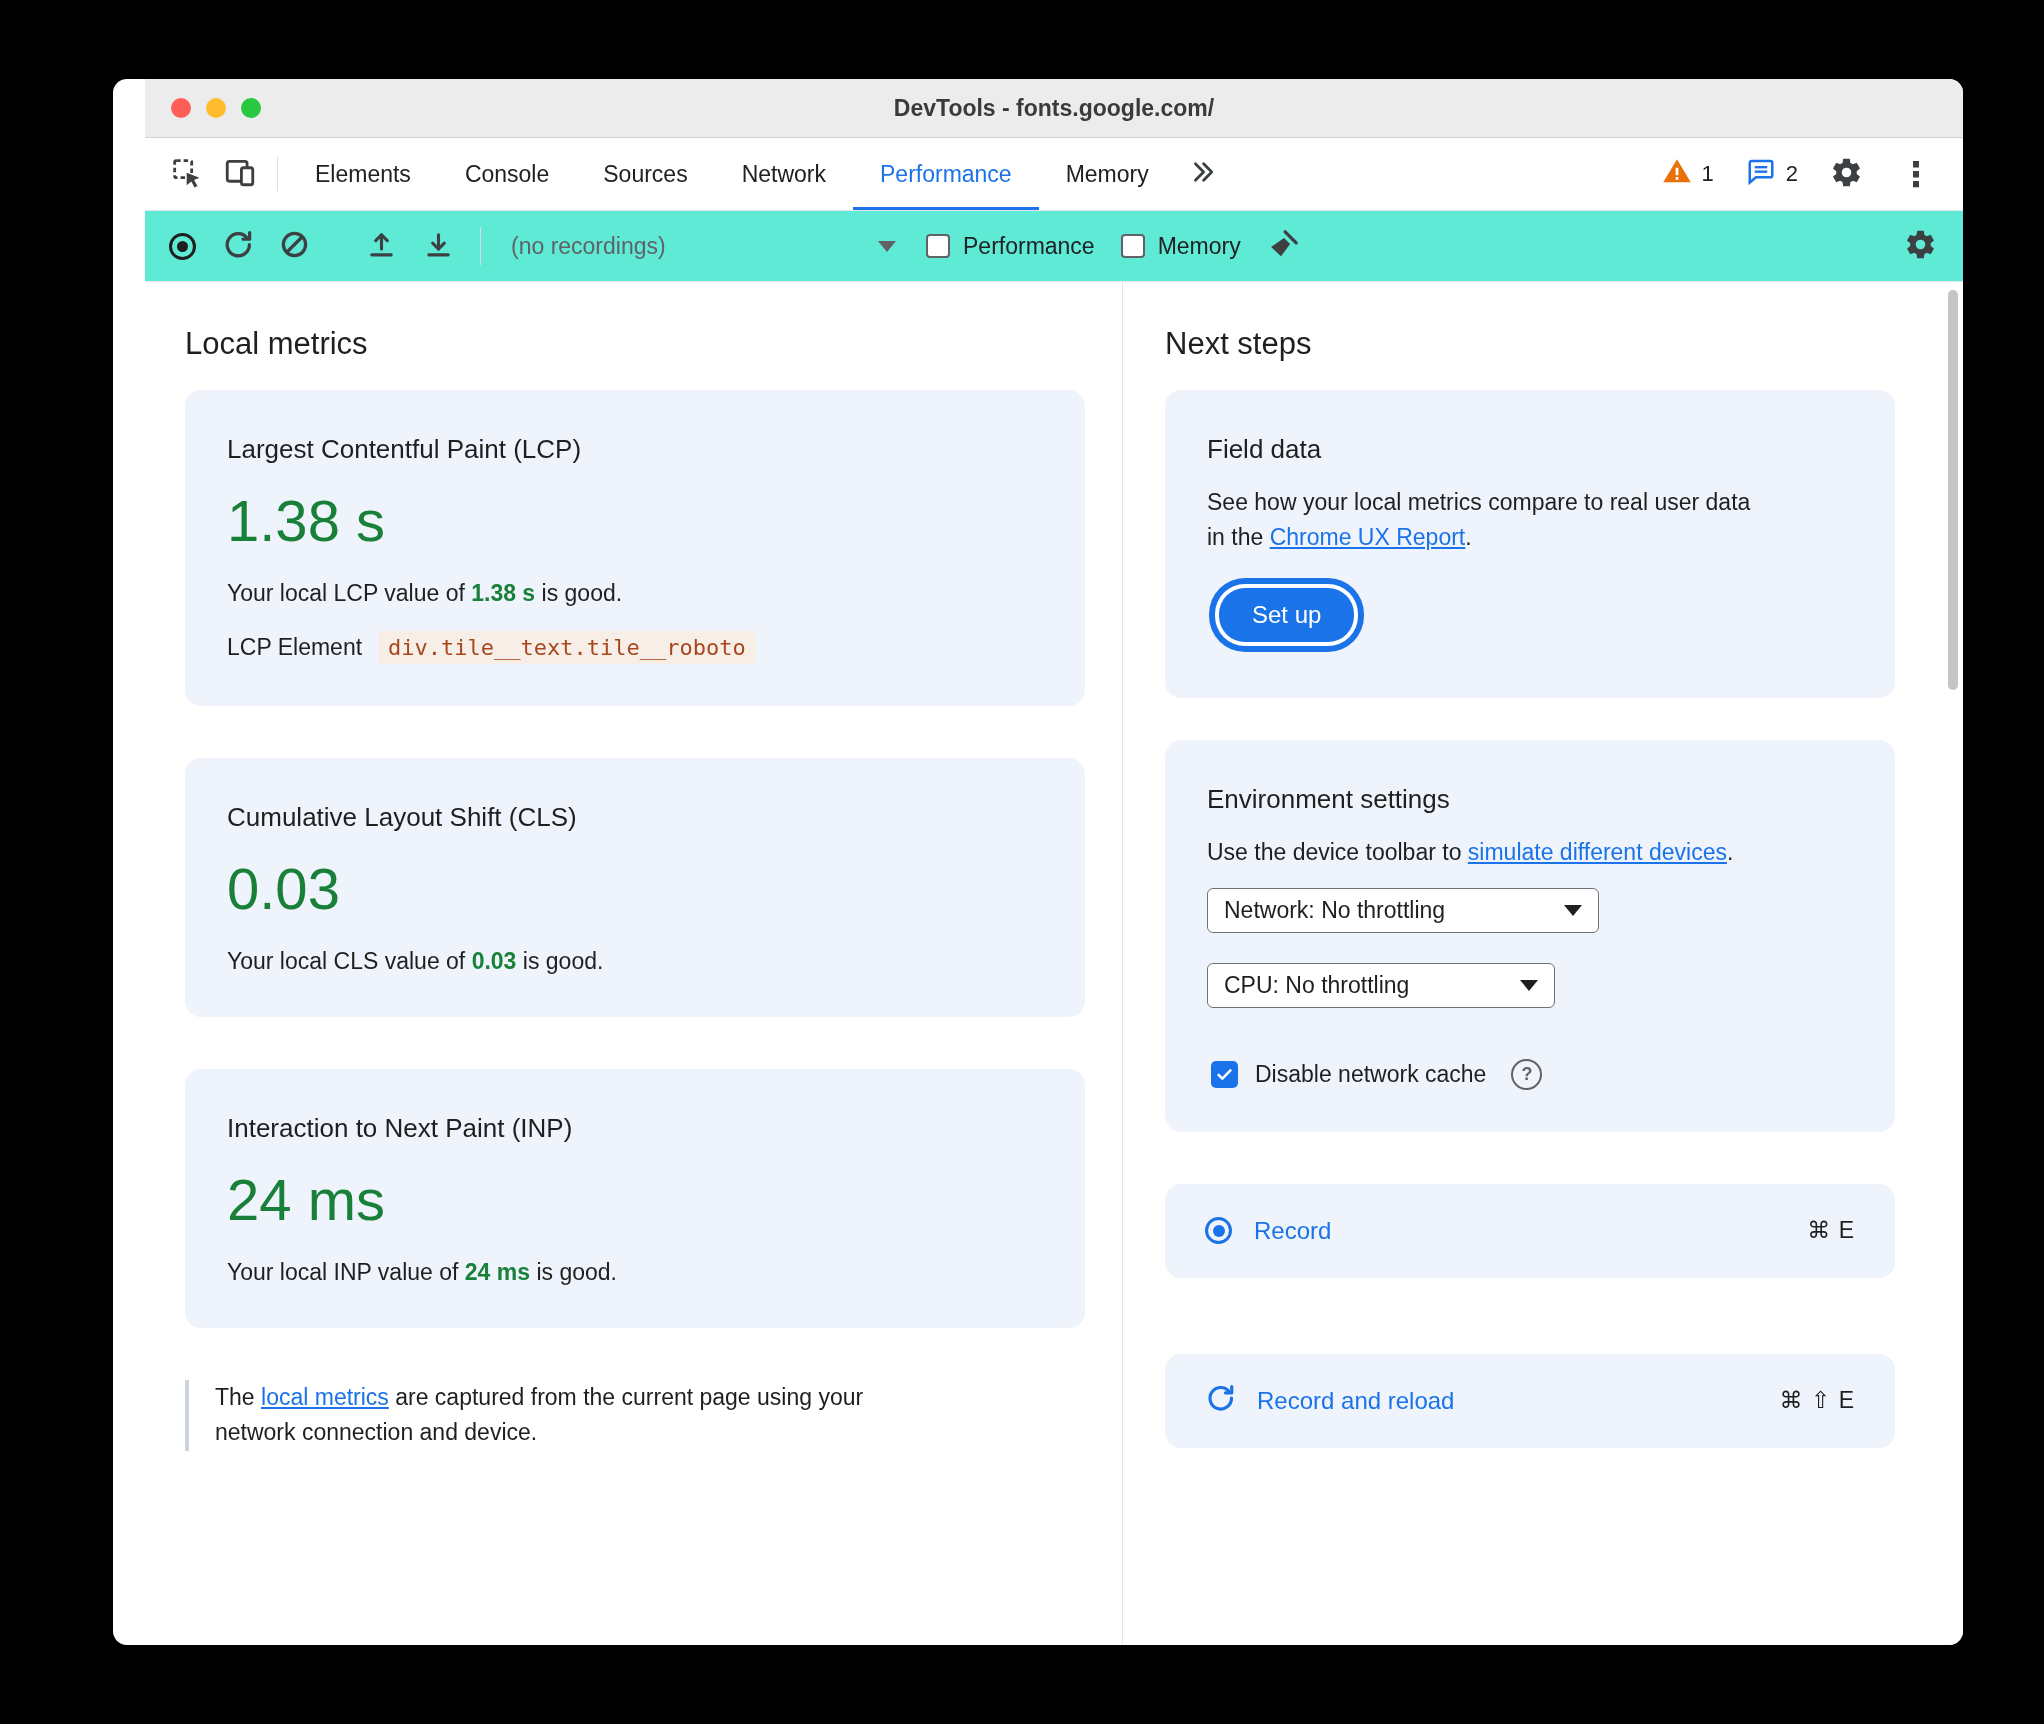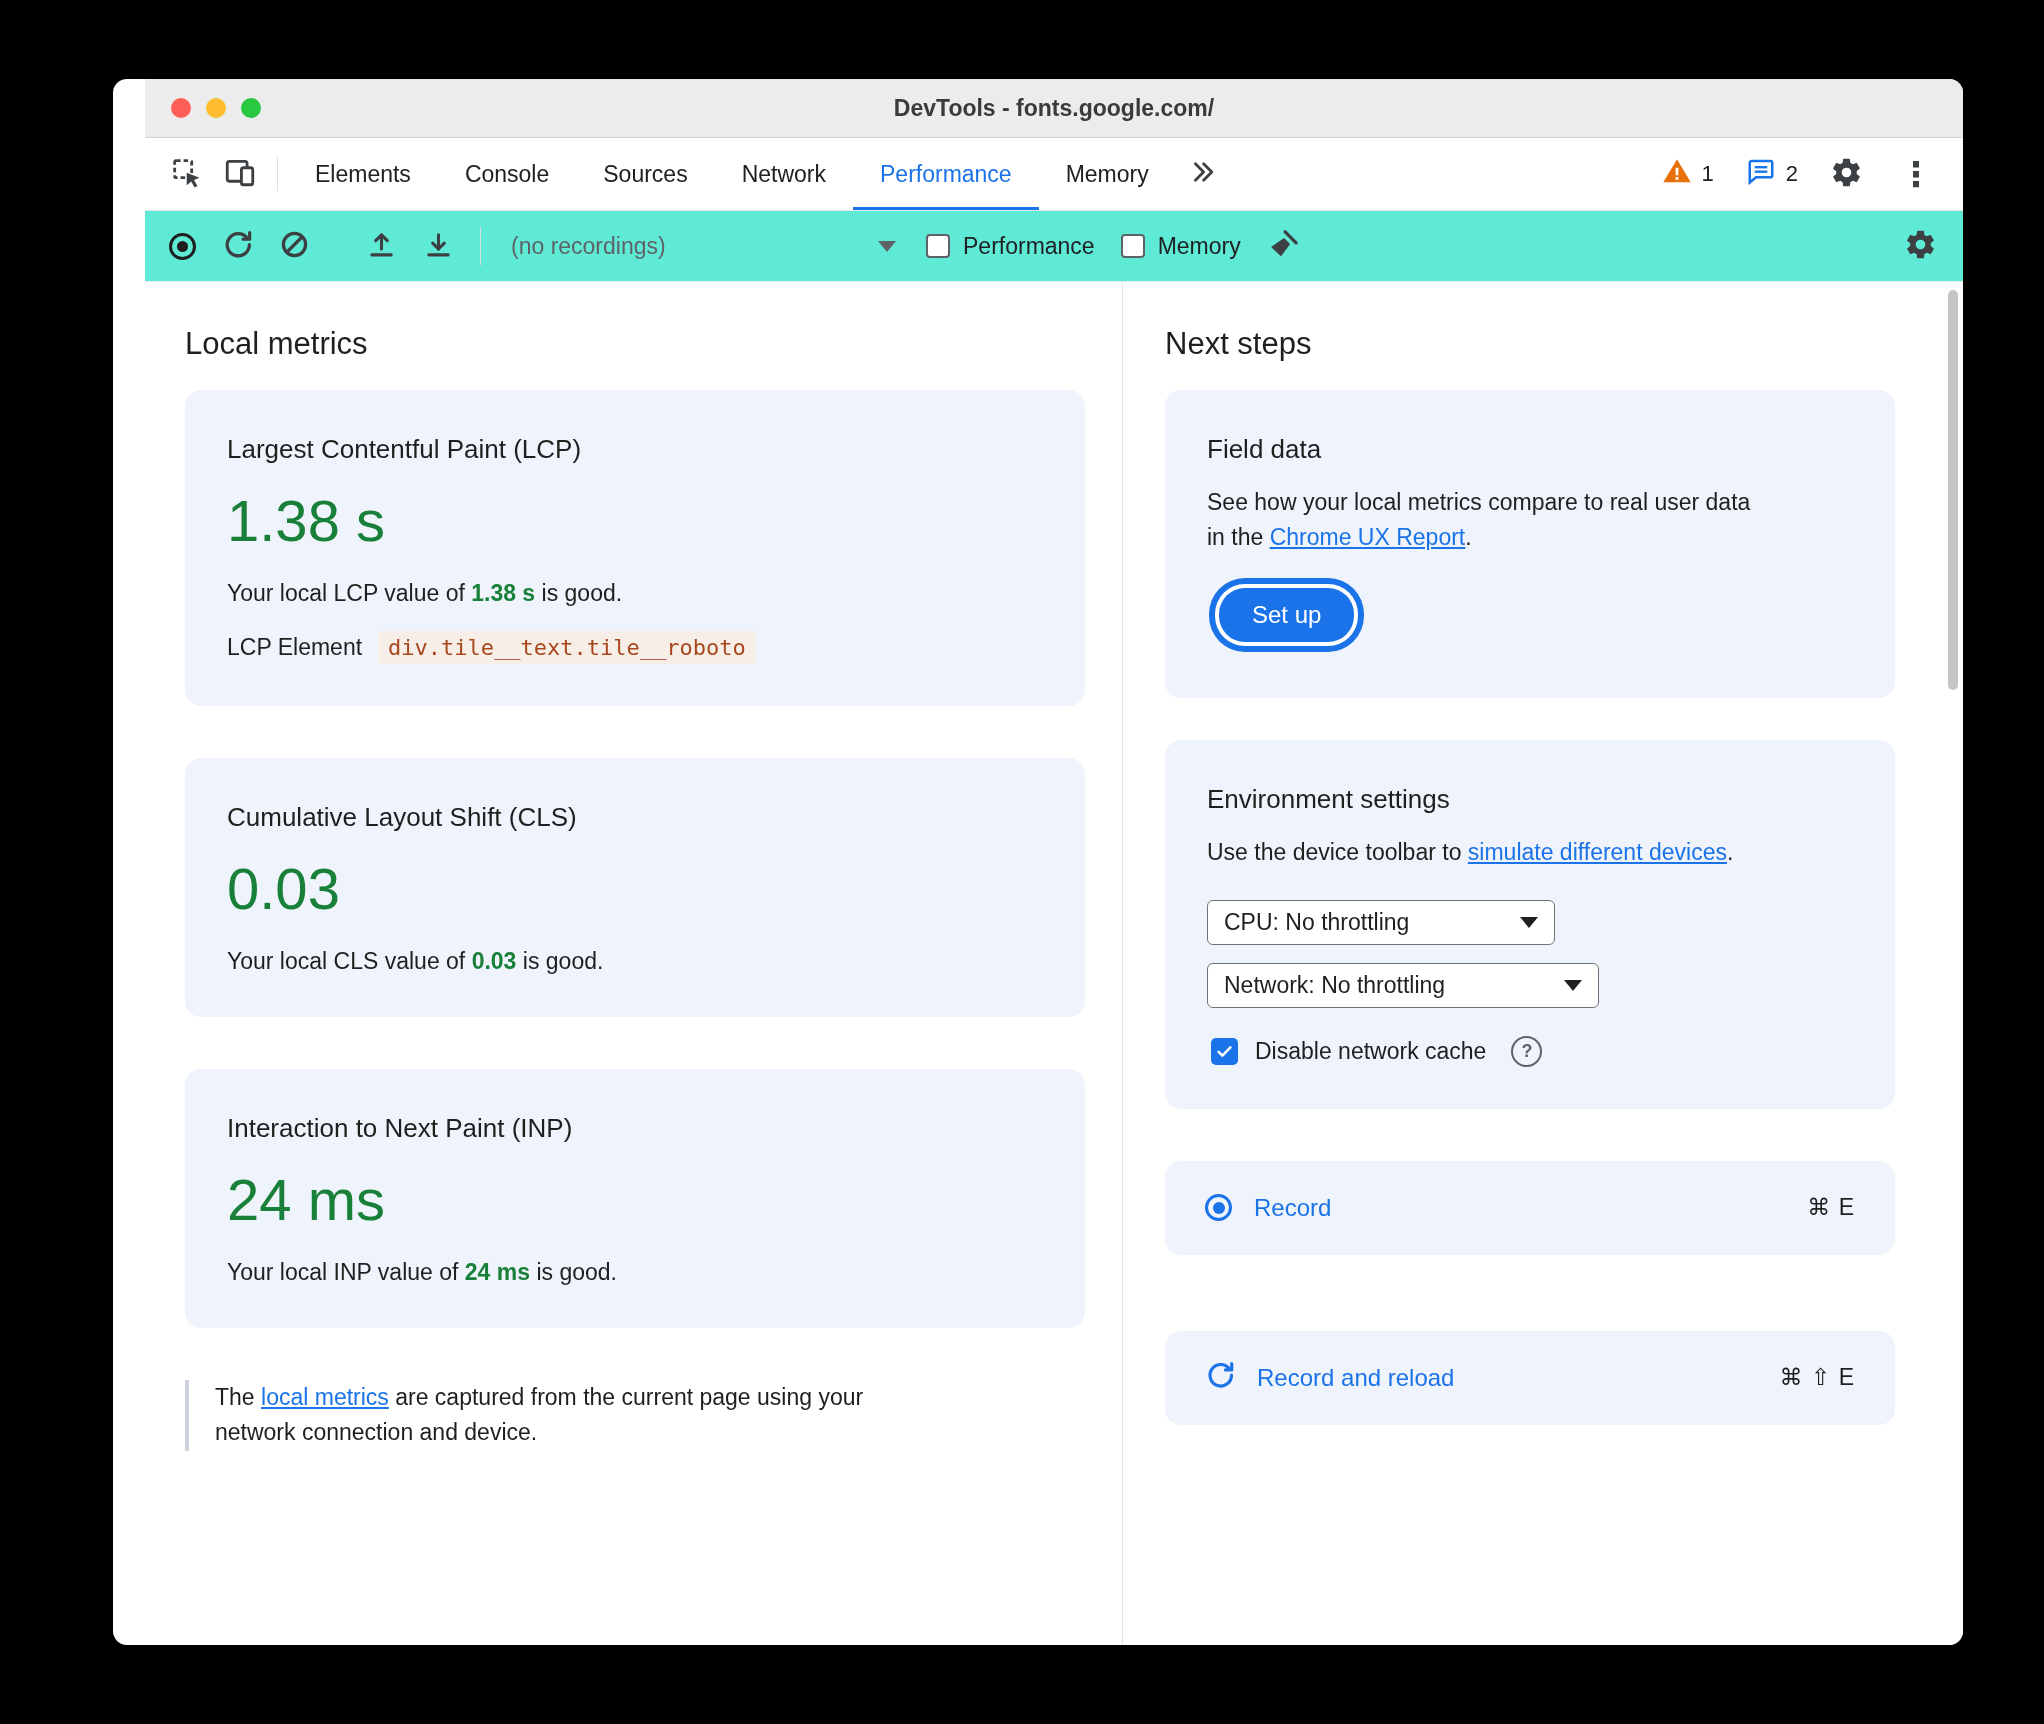--- a/index.html
+++ b/index.html
@@ -104,21 +104,21 @@
     box-shadow:0 0 0 4px #ffffff, 0 0 0 10px #1a73e8;
   }
   .env-card { margin-bottom:52px; }
   .select {
     display:flex; align-items:center; justify-content:space-between; background:#fff;
     border:1.5px solid #6f7377; border-radius:6px; padding:8px 16px;
     font-size:23px; color:#1f1f1f; cursor:pointer; box-sizing:border-box;
   }
   .select.cpu { width:348px; margin-top:30px; }
   .select.net { width:392px; margin-top:18px; }
-  .cache-row { margin-top:28px; display:flex; align-items:center; gap:17px; padding-left:4px; }
+  .cache-row { margin-top:51px; display:flex; align-items:center; gap:17px; padding-left:4px; }
   .checkbox-checked {
     width:27px; height:27px; background:#1a73e8; border-radius:5px;
     display:flex; align-items:center; justify-content:center; cursor:pointer; flex:0 0 27px;
   }
   .cache-label { font-size:23px; color:#1f1f1f; cursor:pointer; }
   .help {
     width:27px; height:27px; border:2.5px solid #5f6368; border-radius:50%; box-sizing:content-box;
     display:flex; align-items:center; justify-content:center;
     font-size:18px; font-weight:700; color:#5f6368; margin-left:8px; cursor:pointer;
   }
@@ -336,26 +336,26 @@
           <span>See how your local metrics compare to real user data in the </span><a class="link">Chrome UX Report</a><span>.</span>
         </div>
         <button class="setup-btn">Set up</button>
       </div>
 
       <div class="card ns-card env-card">
         <div class="card-title">Environment settings</div>
         <div class="card-body">
           <span>Use the device toolbar to </span><a class="link">simulate different devices</a><span>.</span>
         </div>
+        <div class="select net">
+          <span>Network: No throttling</span>
+          <span class="caret dark"></span>
+        </div>
         <div class="select cpu">
           <span>CPU: No throttling</span>
-          <span class="caret dark"></span>
-        </div>
-        <div class="select net">
-          <span>Network: No throttling</span>
           <span class="caret dark"></span>
         </div>
         <div class="cache-row">
           <span class="checkbox-checked">
             <svg width="19" height="19" viewBox="0 0 24 24">
               <path d="M4.5 12.5l4.8 4.8L19.5 6.8" fill="none" stroke="#fff" stroke-width="3.2" stroke-linecap="round" stroke-linejoin="round"></path>
             </svg>
           </span>
           <span class="cache-label">Disable network cache</span>
           <span class="help">?</span>

